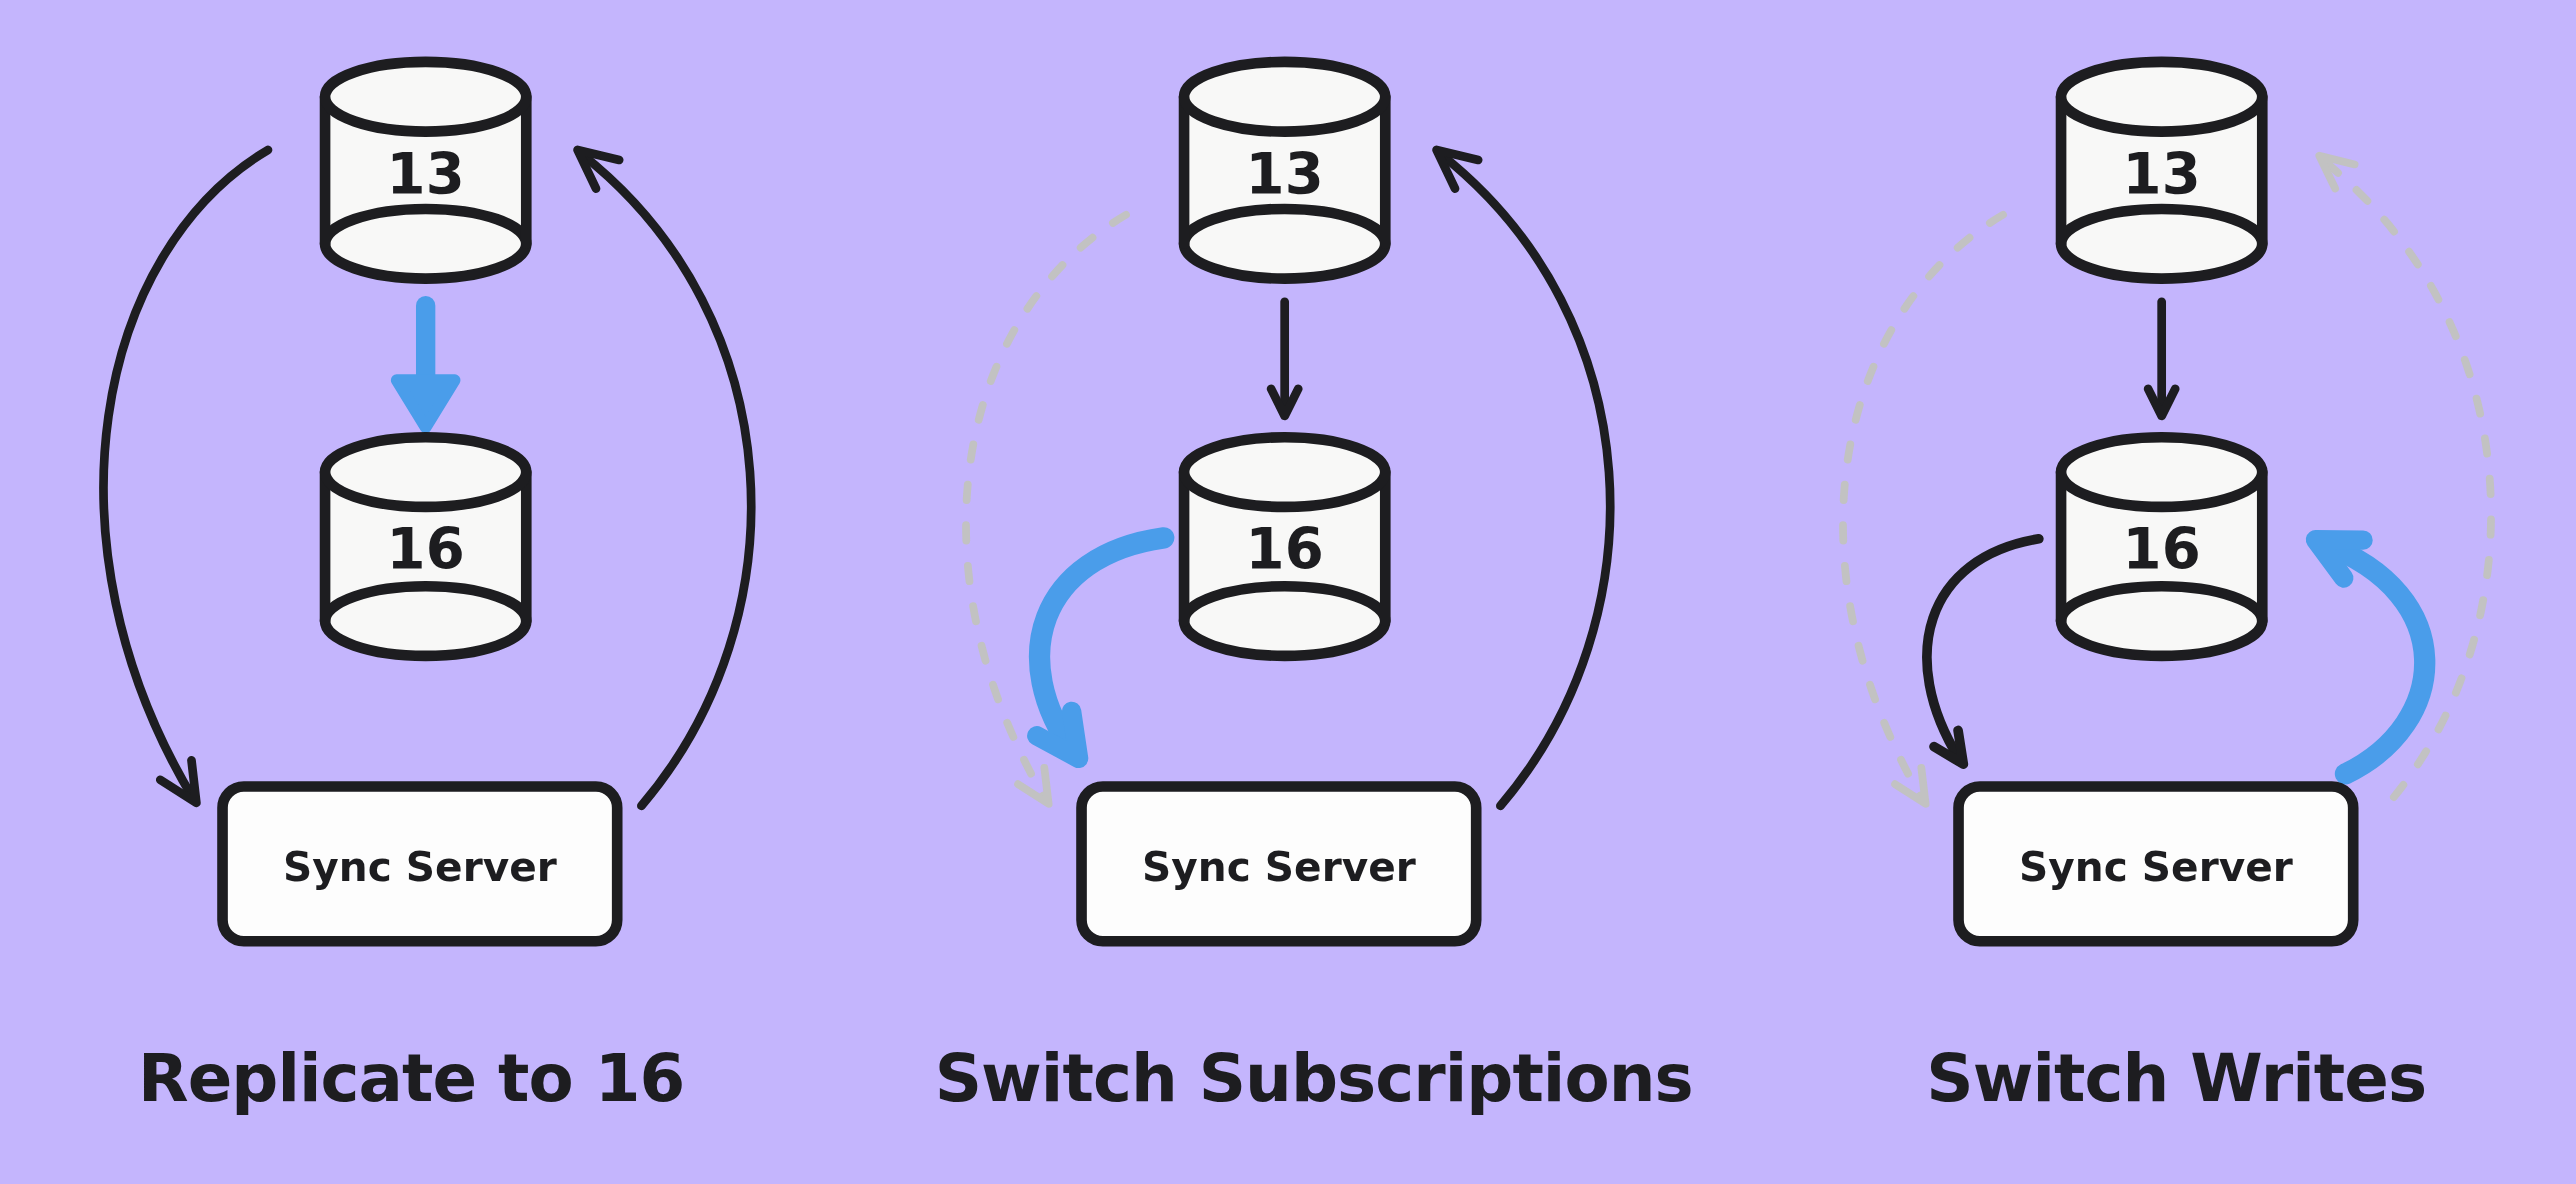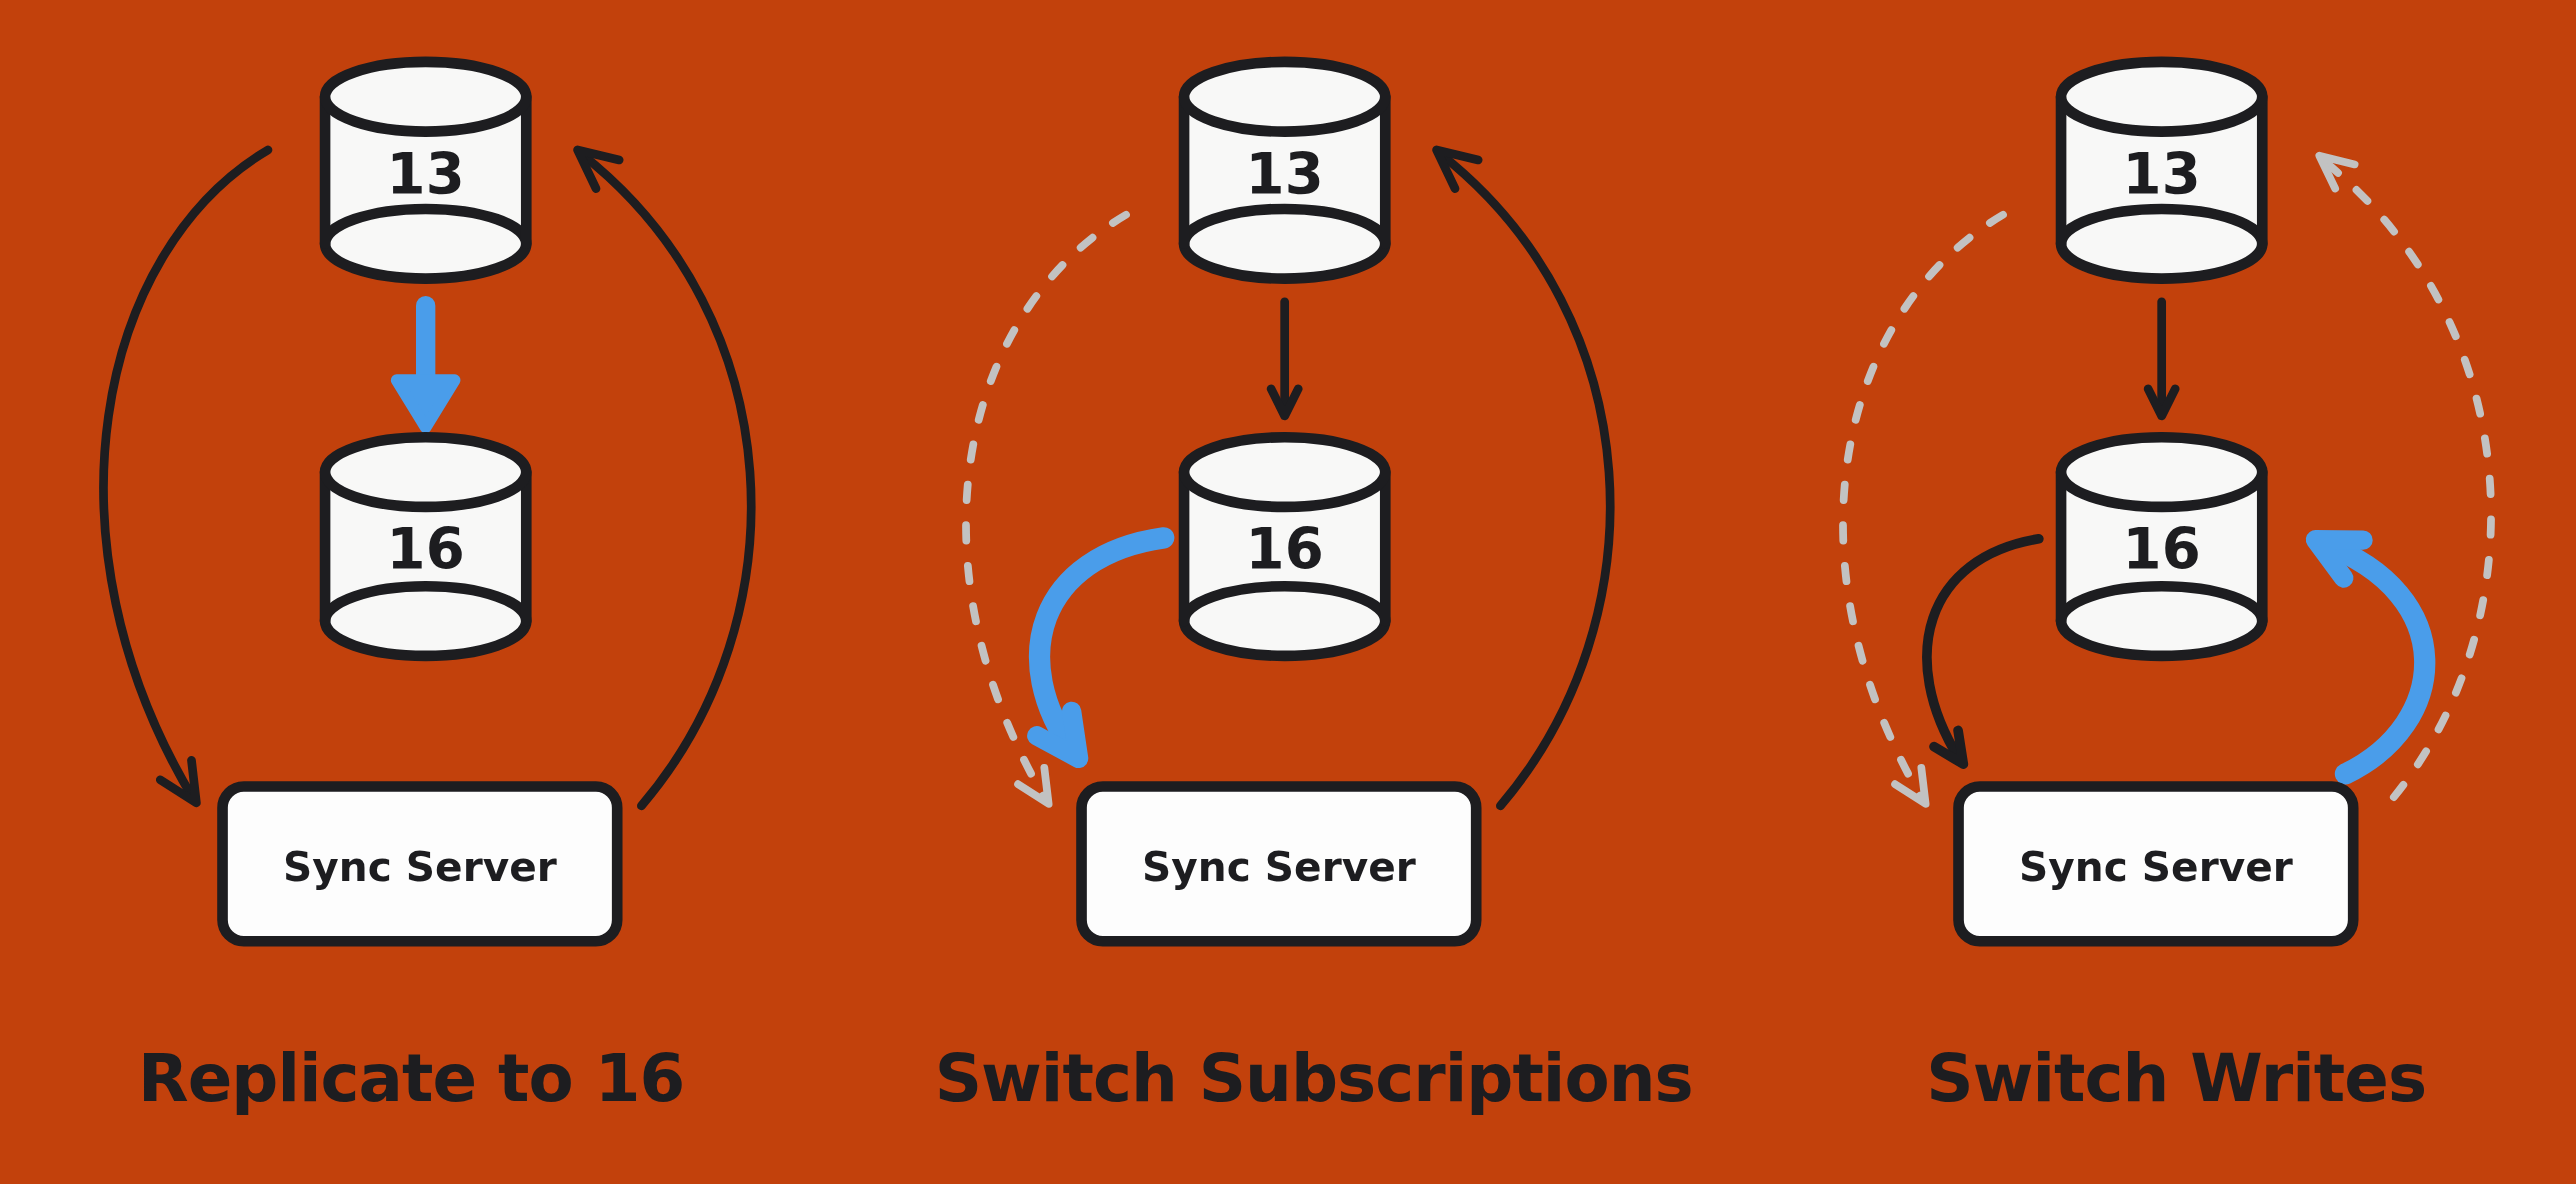--- a/index.html
+++ b/index.html
@@ -5,21 +5,21 @@
   html,body{
     margin:0;padding:0;
     width:2576px;height:1185px;
     background:#f8f8f7;
     font-family:"DejaVu Sans", sans-serif;
     overflow:hidden;
   }
   .canvas{
     position:relative;
     width:2576px;height:1185px;
-    background:#c2410c;
+    background:#c4b5fd;
   }
   .panel{position:absolute;top:0;width:861px;height:1185px;}
   .panel svg{display:block;width:861px;height:1185px;}
   #panel-1{left:0;}
   #panel-2{left:859px;}
   #panel-3{left:1736px;}
   text{user-select:none;}
   .db-label{font-size:58px;font-weight:700;}
   .server-label{font-size:42px;font-weight:700;}
   .caption{font-size:68px;font-weight:700;letter-spacing:-1px;}

